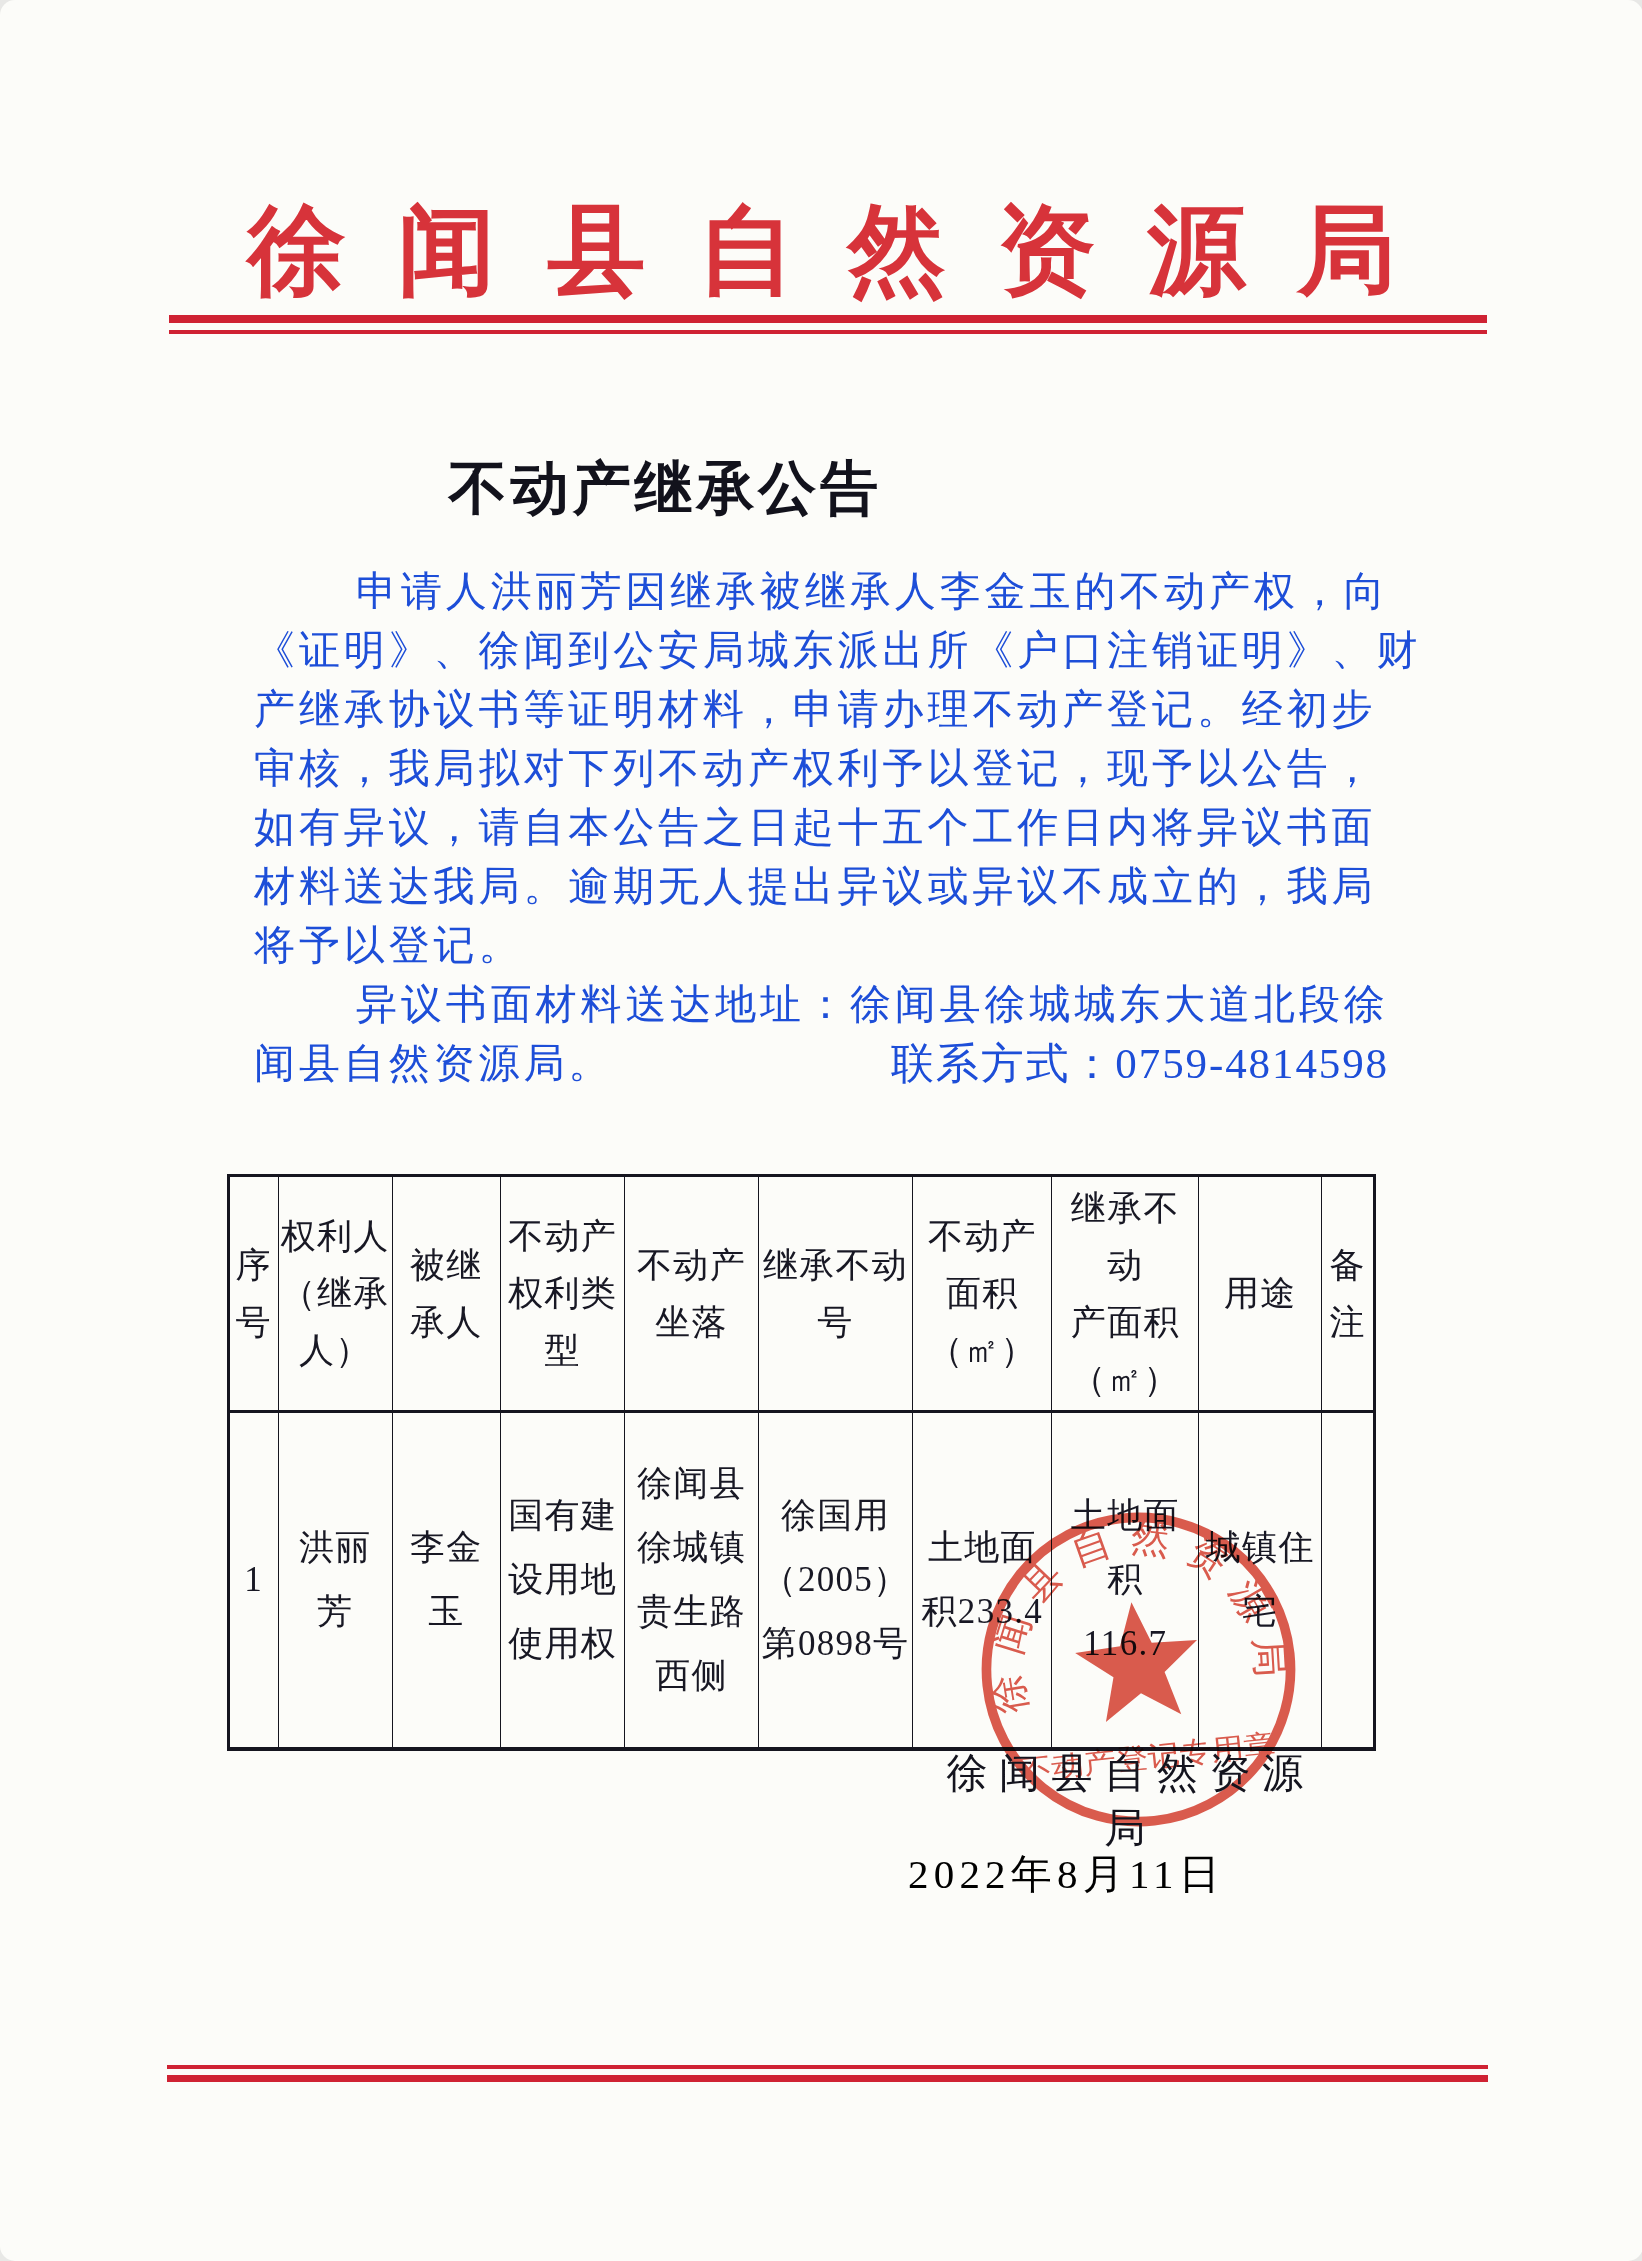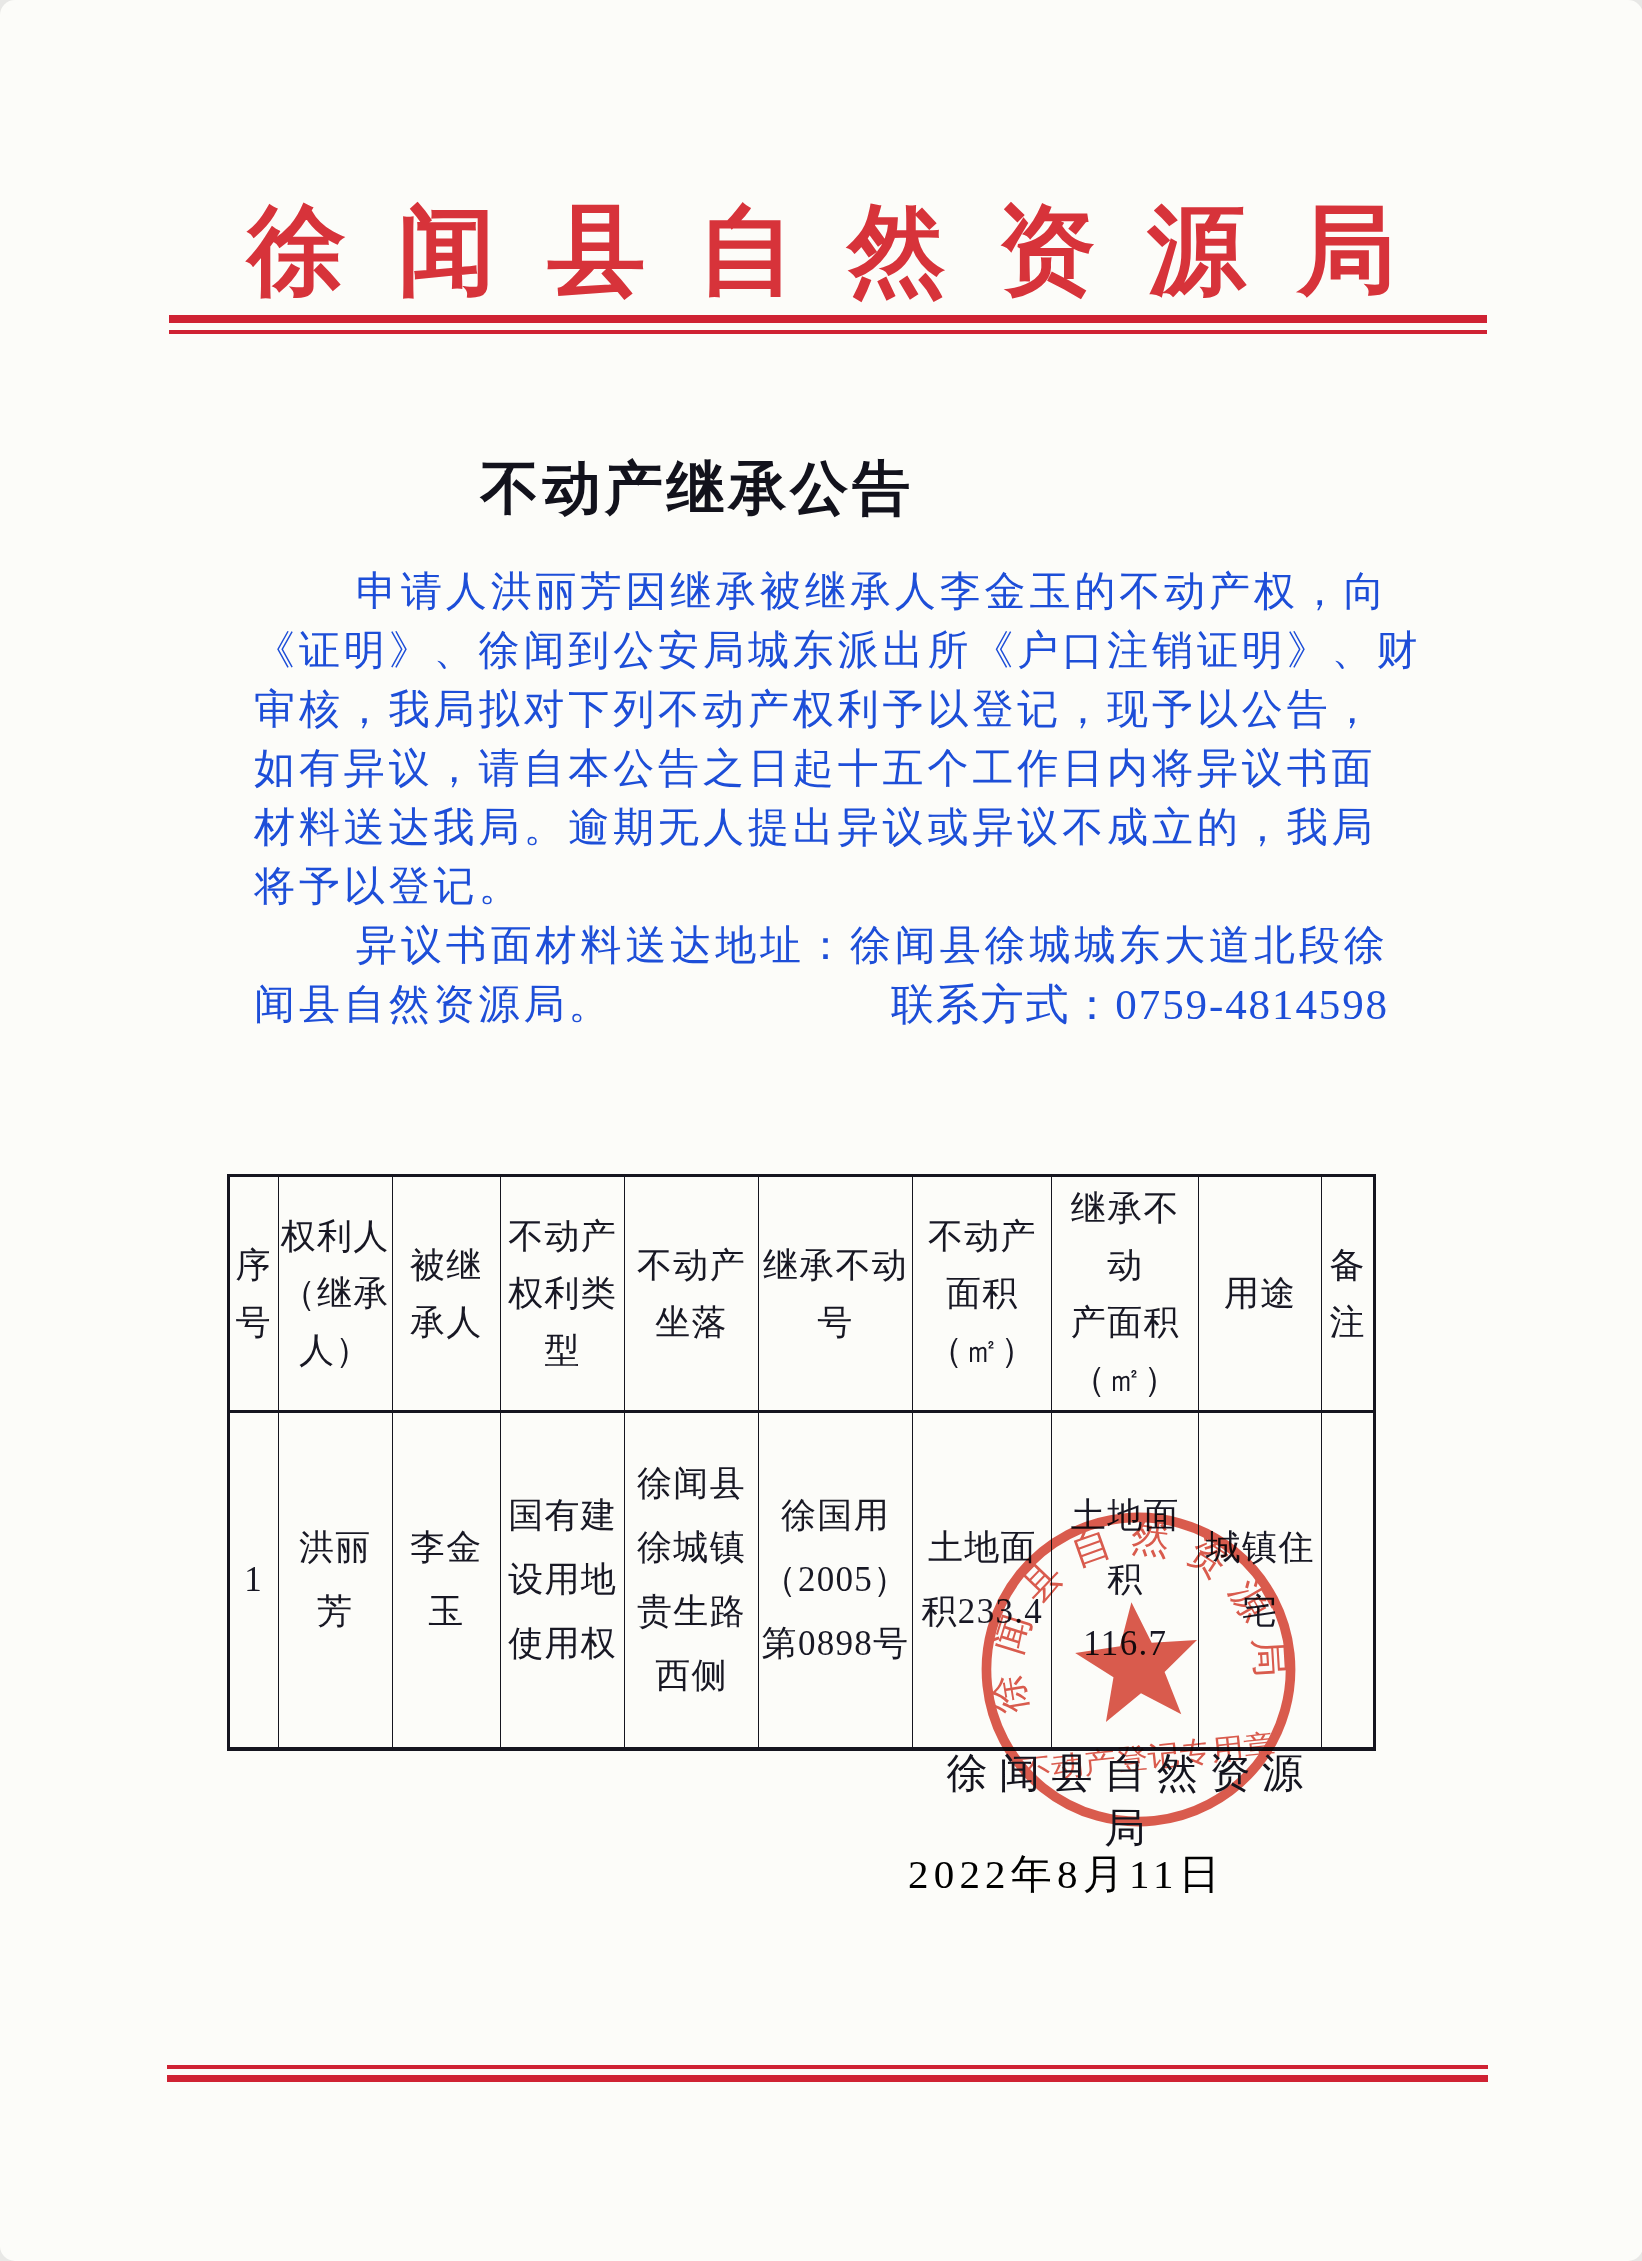--- a/index.html
+++ b/index.html
@@ -25,21 +25,20 @@
   .rule{position:absolute;left:169px;width:1318px;background:#cf2233;}
   .rule.hdr-thick{top:315px;height:8.4px;}
   .rule.hdr-thin{top:330px;height:3.9px;}
   .rule.ftr-thin{top:2065px;height:3.9px;left:167px;width:1321px;}
   .rule.ftr-thick{top:2075px;height:7px;left:167px;width:1321px;}
   
   .doc-title{
     position:absolute;top:450px;left:0;width:1331px;
     text-align:center;font-size:58px;font-weight:bold;color:#12121c;
     letter-spacing:3.9px;
-    padding-left:32px;
   }
   
   .body-text{
     position:absolute;left:254px;top:562px;width:1135px;
     font-size:41px;line-height:59px;letter-spacing:3.9px;color:#1d4ed8;
   }
   .body-text .line{white-space:nowrap;height:59px;}
   .body-text .indent{padding-left:102px;}
   .line-split{display:flex;justify-content:space-between;align-items:center;}
   .contact{font-size:43px;letter-spacing:1.9px;}
@@ -83,20 +82,21 @@
     <span>徐闻县自然资源局</span>
   </div>
   <div class="rule hdr-thick"></div>
   <div class="rule hdr-thin"></div>
 
   <div class="doc-title">不动产继承公告</div>
 
   <div class="body-text">
     <div class="line indent">申请人洪丽芳因继承被继承人李金玉的不动产权，向</div>
     <div class="line">《证明》、徐闻到公安局城东派出所《户口注销证明》、财</div>
+    <div class="line">产继承协议书等证明材料，申请办理不动产登记。经初步</div>
     <div class="line">审核，我局拟对下列不动产权利予以登记，现予以公告，</div>
     <div class="line">如有异议，请自本公告之日起十五个工作日内将异议书面</div>
     <div class="line">材料送达我局。逾期无人提出异议或异议不成立的，我局</div>
     <div class="line">将予以登记。</div>
     <div class="line indent">异议书面材料送达地址：徐闻县徐城城东大道北段徐</div>
     <div class="line line-split">
       <span>闻县自然资源局。</span>
       <span class="contact">联系方式：0759-4814598</span>
     </div>
   </div>

